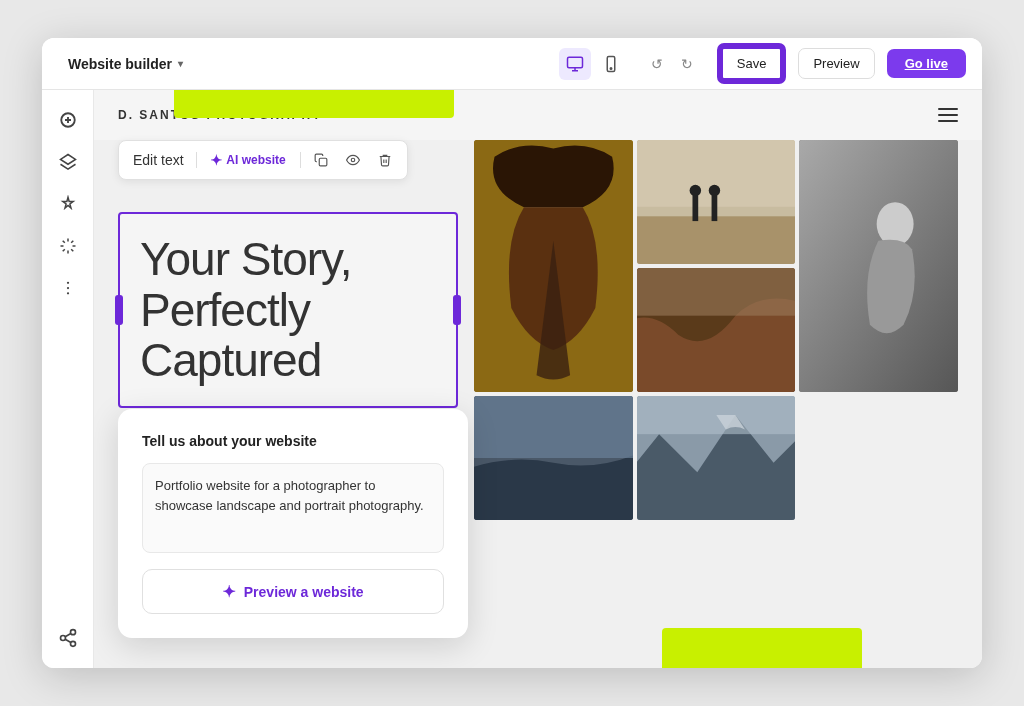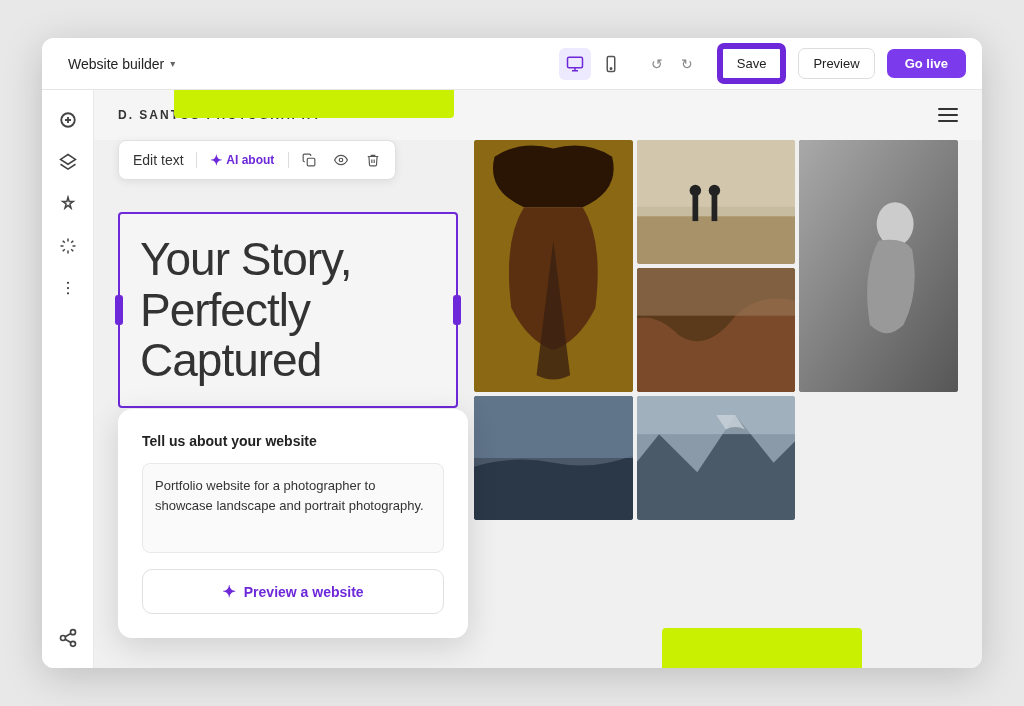--- a/index.html
+++ b/index.html
@@ -31,21 +31,21 @@
       background: #fff;
       border-bottom: 1px solid #e5e5e5;
       gap: 12px;
     }
 
     .site-builder-dropdown {
       display: flex;
       align-items: center;
       gap: 6px;
       font-size: 14px;
-      font-weight: 400;
+      font-weight: 700;
       color: #222;
       cursor: pointer;
       padding: 6px 10px;
       border-radius: 6px;
     }
     .chevron-icon { font-size: 10px; color: #666; }
 
     .top-bar-spacer { flex: 1; }
 
     .view-icons {
@@ -113,20 +113,21 @@
     }
     .golive-btn {
       padding: 7px 18px;
       border: none;
       border-radius: 7px;
       background: #7c3aed;
       color: #fff;
       font-size: 13px;
       font-weight: 600;
       cursor: pointer;
+      text-decoration: underline;
     }
 
     
     .main-layout {
       display: flex;
       height: 578px;
     }
 
     
     .left-sidebar {
@@ -495,21 +496,21 @@
 
       <div class="content-row">
 
         <div class="text-edit-area">
 
           <div class="text-toolbar">
             <button class="toolbar-btn-text">Edit text</button>
             <div class="toolbar-divider"></div>
             <button class="ai-writer-btn">
               <span class="ai-star">✦</span>
-              <span>AI about</span>
+              <span>AI website</span>
             </button>
             <div class="toolbar-divider"></div>
             <button class="toolbar-icon-btn" title="Copy">
               <svg width="14" height="14" viewBox="0 0 24 24" fill="none" stroke="currentColor" stroke-width="2">
                 <rect x="9" y="9" width="13" height="13" rx="2"></rect>
                   <path d="M5 15H4a2 2 0 01-2-2V4a2 2 0 012-2h9a2 2 0 012 2v1"></path>
               </svg>
             </button>
             <button class="toolbar-icon-btn" title="Preview">
               <svg width="14" height="14" viewBox="0 0 24 24" fill="none" stroke="currentColor" stroke-width="2">

